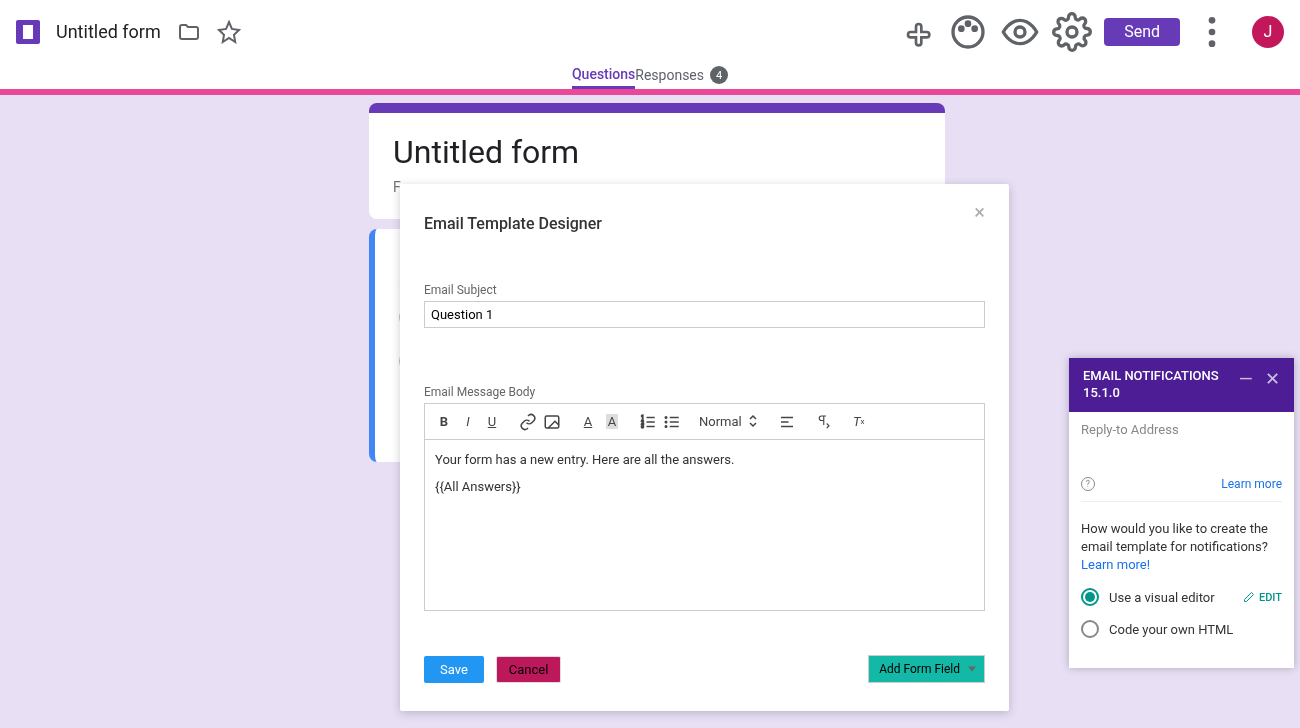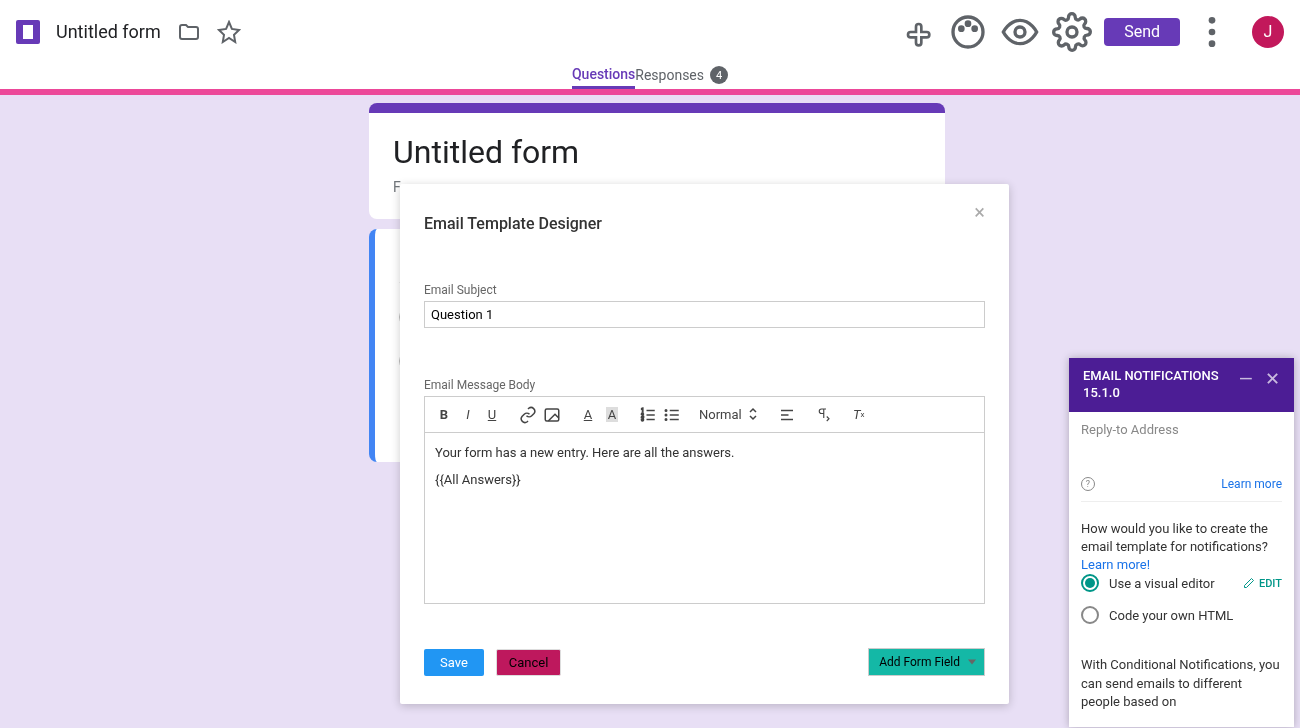--- a/index.html
+++ b/index.html
@@ -35,21 +35,21 @@
 .float-toolbar { position: absolute; top: 145px; left: 958px; width: 44px; background:#fff; border-radius:8px; box-shadow: 0 1px 3px rgba(0,0,0,0.2); padding: 8px 0; display:flex; flex-direction:column; align-items:center; gap:18px;}
 .ft-btn { width:24px; height:24px; color:#5f6368; display:flex; align-items:center; justify-content:center; cursor:pointer;}
 
 
 .modal { position: absolute; top: 89px; left: 400px; width: 609px; background:#fff; box-shadow: 0 2px 10px rgba(0,0,0,0.2); border-radius:2px; }
 .modal-header { padding: 30px 24px 16px; display:flex; justify-content:space-between; }
 .modal-title { font-size: 16px; color: #333; font-weight:500;}
 .modal-close { color: #aaa; font-size: 20px; cursor:pointer; margin-top:-14px;}
 .modal-body { padding: 0 24px 24px; }
 .field-label { font-size: 12px; color: #666; margin-bottom: 4px; display:block;margin-top:34px; }
-.text-input { width:100%; border:1px solid #ccc; padding: 5px 6px; font-size:13px; margin-bottom:16px; }
+.text-input { width:100%; border:1px solid #ccc; padding: 5px 6px; font-size:13px; margin-bottom:23px; }
 .editor { border: 1px solid #ccc; }
 .editor-toolbar { height: 36px; border-bottom: 1px solid #ccc; display:flex; align-items:center; padding: 0 10px; gap: 6px; font-size:13px; color:#444; }
 .tb-group { display:flex; gap:6px; margin-right: 12px; align-items:center;}
 .tb-btn { width:18px; height:18px; display:flex; align-items:center; justify-content:center; cursor:pointer;}
 .editor-content { padding: 12px 10px; font-size: 13px; color: #333; min-height: 170px; }
 .editor-content p { margin-bottom: 12px; }
 .modal-footer { padding: 20px 24px 28px; display:flex; align-items:center; }
 .btn-primary { background:#2196f3; color:#fff; border:none; padding: 6px 16px; font-size:13px; cursor:pointer; border-radius:2px;}
 .btn-secondary { background:#be185d; border:1px solid #ddd; padding: 5px 12px; font-size:13px; margin-left:12px; cursor:pointer; border-radius:2px;}
 .dropdown { margin-left:auto; border:1px solid #ccc; background:#14b8a6; padding: 6px 24px 6px 10px; font-size:12px; position:relative; cursor:pointer;}
@@ -57,21 +57,21 @@
 .normal-select { display:flex; gap:6px; font-size:13px; margin-right: 14px;}
 
 
 .side-panel { position: absolute; top: 263px; right: 6px; width: 225px; background:#fff; box-shadow: 0 0 8px rgba(0,0,0,0.25); }
 .sp-header { background:#4c1d95; color:#fff; padding: 10px 14px; font-size:13px; display:flex; justify-content:space-between; align-items:flex-start;}
 .sp-header-title { font-weight:500; line-height:1.3; }
 .sp-header-actions { display:flex; gap:12px; color: rgba(255,255,255,0.7); font-size:18px;}
 .sp-body { padding: 10px 12px 16px; font-size: 13px; color:#333; }
 .sp-reply-label { font-size:13px; color:#888; }
 .sp-learn { color:#1a73e8; text-align:right; font-size:12px; margin-top:40px; border-bottom:1px solid #eee; padding-bottom:10px; margin-bottom:18px; display:flex; justify-content:space-between; align-items:center;}
-.sp-q { font-size:13px; line-height:1.4; }
+.sp-q { font-size:13px; line-height:1.4; margin-bottom:14px;}
 .sp-link { color:#1a73e8; }
 .sp-radio { display:flex; align-items:center; gap:10px; margin-bottom:14px; font-size:13px;}
 .sp-radio .r { width:18px; height:18px; border-radius:50%; border:2px solid #888; display:flex; align-items:center; justify-content:center;}
 .sp-radio.sel .r { border-color:#009688; }
 .sp-radio.sel .r::after { content:''; width:10px; height:10px; border-radius:50%; background:#009688;}
 .sp-edit { color:#009688; font-size:11px; font-weight:500; margin-left:auto; display:flex; align-items:center; gap:4px;}
 .sp-footer { font-size:13px; line-height:1.4; margin-top:32px;}
 
 svg { width:100%; height:100%; }
 .help-circ{ width:14px; height:14px; border:1px solid #888; border-radius:50%; display:flex; align-items:center; justify-content:center; font-size:9px; color:#888;}
@@ -329,16 +329,15 @@
           <svg width="12" height="12" viewBox="0 0 24 24" fill="none" stroke="#009688" stroke-width="2">
               <path d="M17 3l4 4L7 21H3v-4L17 3z"></path>
             </svg>
           <span>EDIT</span>
         </span>
       </div>
       <div class="sp-radio">
         <div class="r"></div>
         <span>Code your own HTML</span>
       </div>
-      <div class="sp-footer">With Conditional Notifications, you can send emails to different people based on</div>
     </div>
   </div>
 </div>
 
 </body></html>

